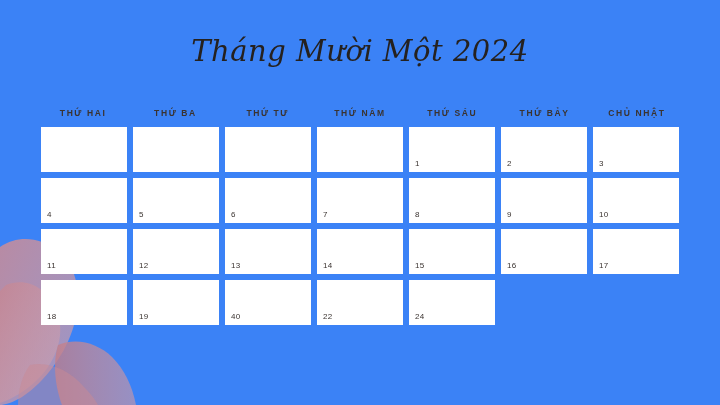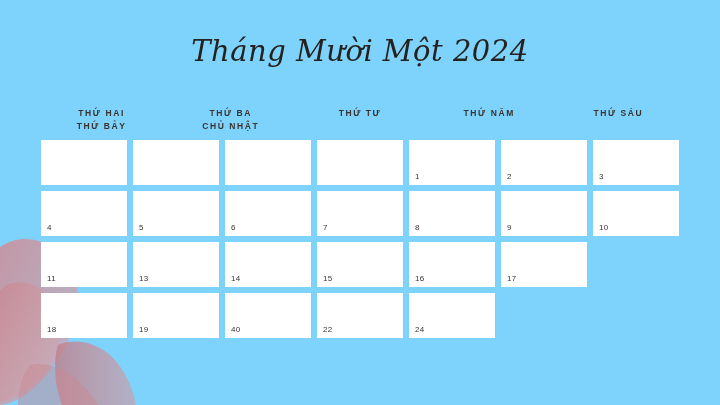--- a/index.html
+++ b/index.html
@@ -12,21 +12,21 @@
     overflow: hidden;
     background: #EFE6E0;
     font-family: "Liberation Sans", sans-serif;
     position: relative;
   }
   #page {
     position: absolute;
     inset: 0;
     width: 720px;
     height: 405px;
-    background: #7dd3fc;
+    background: #3b82f6;
     overflow: hidden;
   }
   
   .brush-layer {
     position: absolute;
     left: 0;
     bottom: 0;
     width: 260px;
     height: 180px;
     pointer-events: none;
@@ -49,21 +49,21 @@
   
   .calendar {
     position: absolute;
     left: 41px;
     top: 108px;
     width: 638px;
     z-index: 2;
   }
   .weekdays {
     display: grid;
-    grid-template-columns: repeat(5, 1fr);
+    grid-template-columns: repeat(7, 1fr);
     column-gap: 8px;
     margin-bottom: 6px;
   }
   .weekday {
     text-align: center;
     font-size: 8.5px;
     letter-spacing: 1.6px;
     color: #3A3330;
     font-weight: 700;
     text-transform: uppercase;
@@ -187,20 +187,23 @@
         <div class="day">
             <span class="num">10</span>
           </div>
       </div>
 
       <div class="week">
         <div class="day">
             <span class="num">11</span>
           </div>
         <div class="day">
+            <span class="num">12</span>
+          </div>
+        <div class="day">
             <span class="num">13</span>
           </div>
         <div class="day">
             <span class="num">14</span>
           </div>
         <div class="day">
             <span class="num">15</span>
           </div>
         <div class="day">
             <span class="num">16</span>

